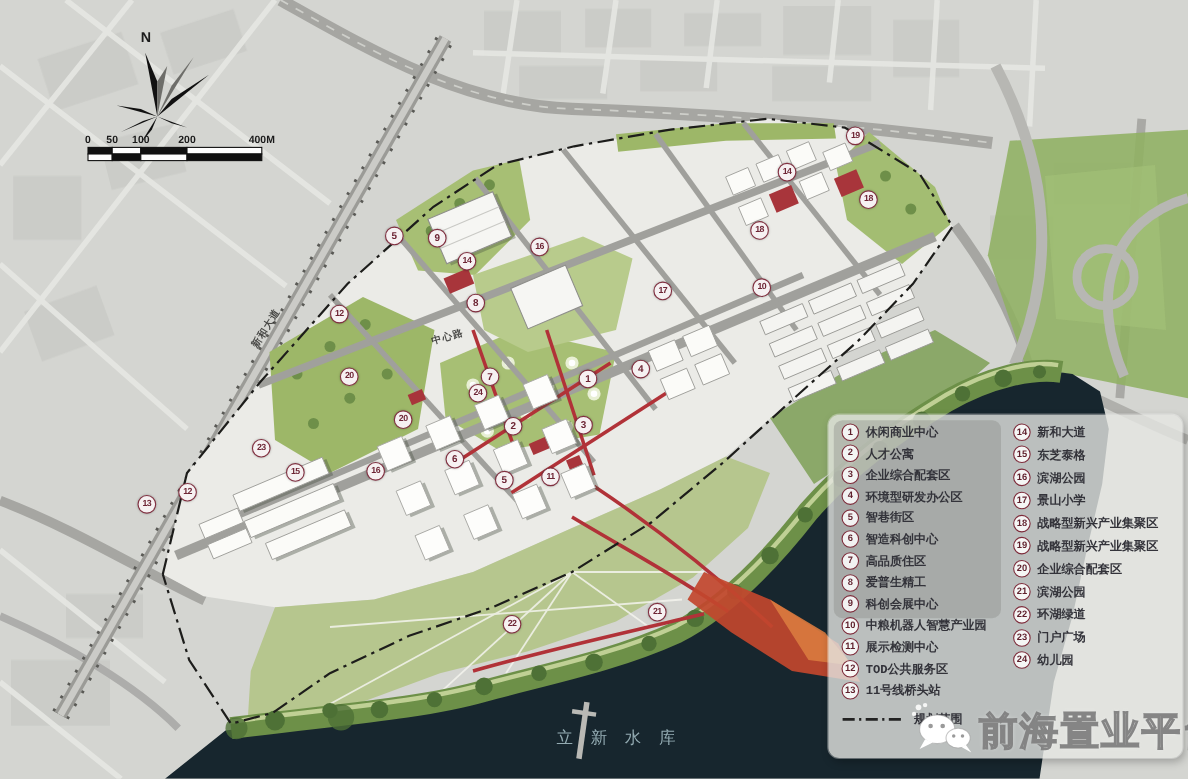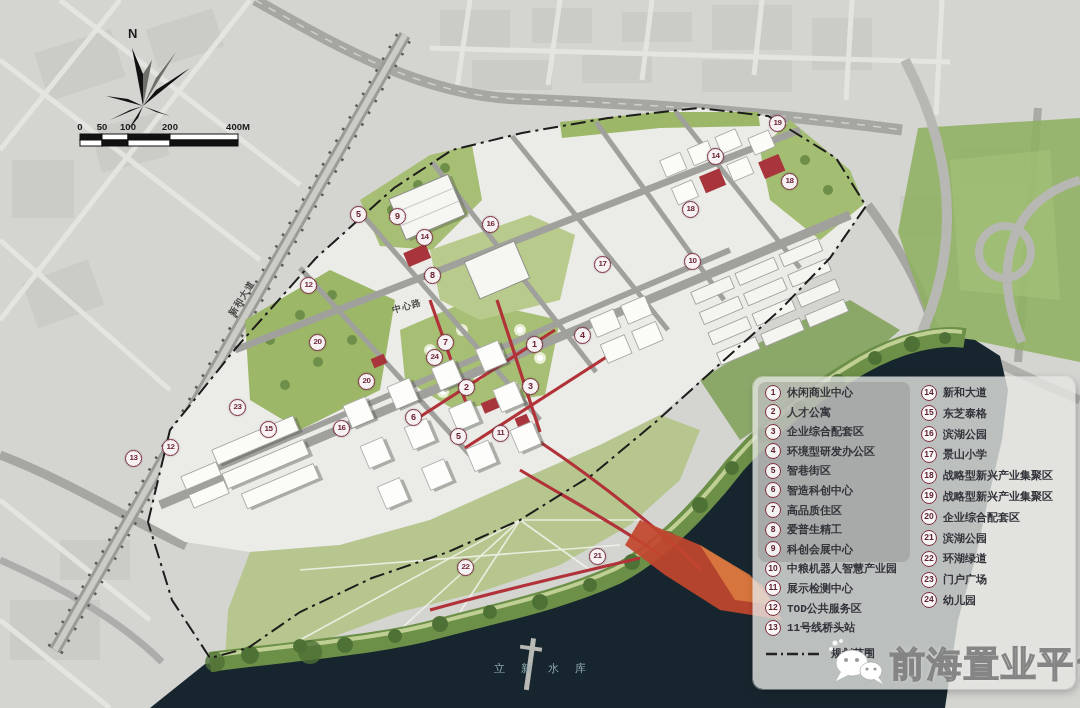--- a/index.html
+++ b/index.html
@@ -16,21 +16,21 @@
   
   .marker{position:absolute;width:15px;height:15px;margin:-8px 0 0 -8px;
     border-radius:50%;background:#f6f1f2;border:1.5px solid #823041;
     color:#6d2434;font-weight:bold;font-size:9px;line-height:14px;
     text-align:center;z-index:10;box-shadow:0 0 2px rgba(0,0,0,.35);}
   .marker.two{font-size:8px;letter-spacing:-.5px;}
 
   
   .road-label{position:absolute;z-index:8;font-size:9px;color:#2f2f2d;
     opacity:.85;font-weight:bold;letter-spacing:1px;white-space:nowrap;}
-  .water-label{position:absolute;left:494px;top:661px;z-index:8;font-size:11px;
+  .water-label{position:absolute;left:506px;top:661px;z-index:8;font-size:15px;
     color:#93abb2;letter-spacing:16px;white-space:nowrap;}
 
   
   .legend{position:absolute;left:753px;top:377px;width:322px;height:312px;
     background:rgba(229,230,226,.80);border-radius:10px;z-index:20;
     box-shadow:0 0 0 1px rgba(255,255,255,.35),2px 3px 8px rgba(0,0,0,.25);}
   .legend-subpanel{position:absolute;left:5px;top:5px;width:152px;height:180px;
     background:rgba(138,140,136,.40);border-radius:8px;}
   .legend-cols{position:absolute;left:12px;top:8px;display:flex;gap:10px;}
   .lg-col{display:flex;flex-direction:column;}

